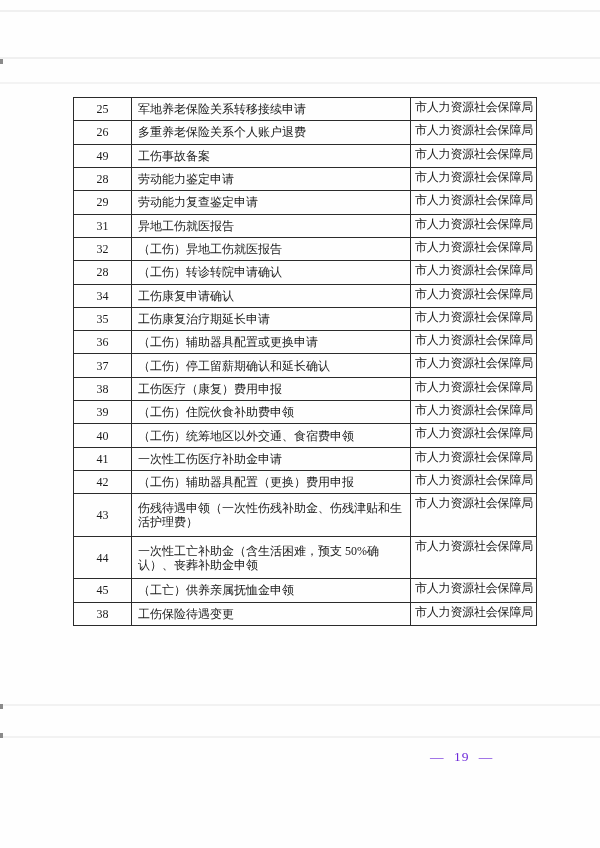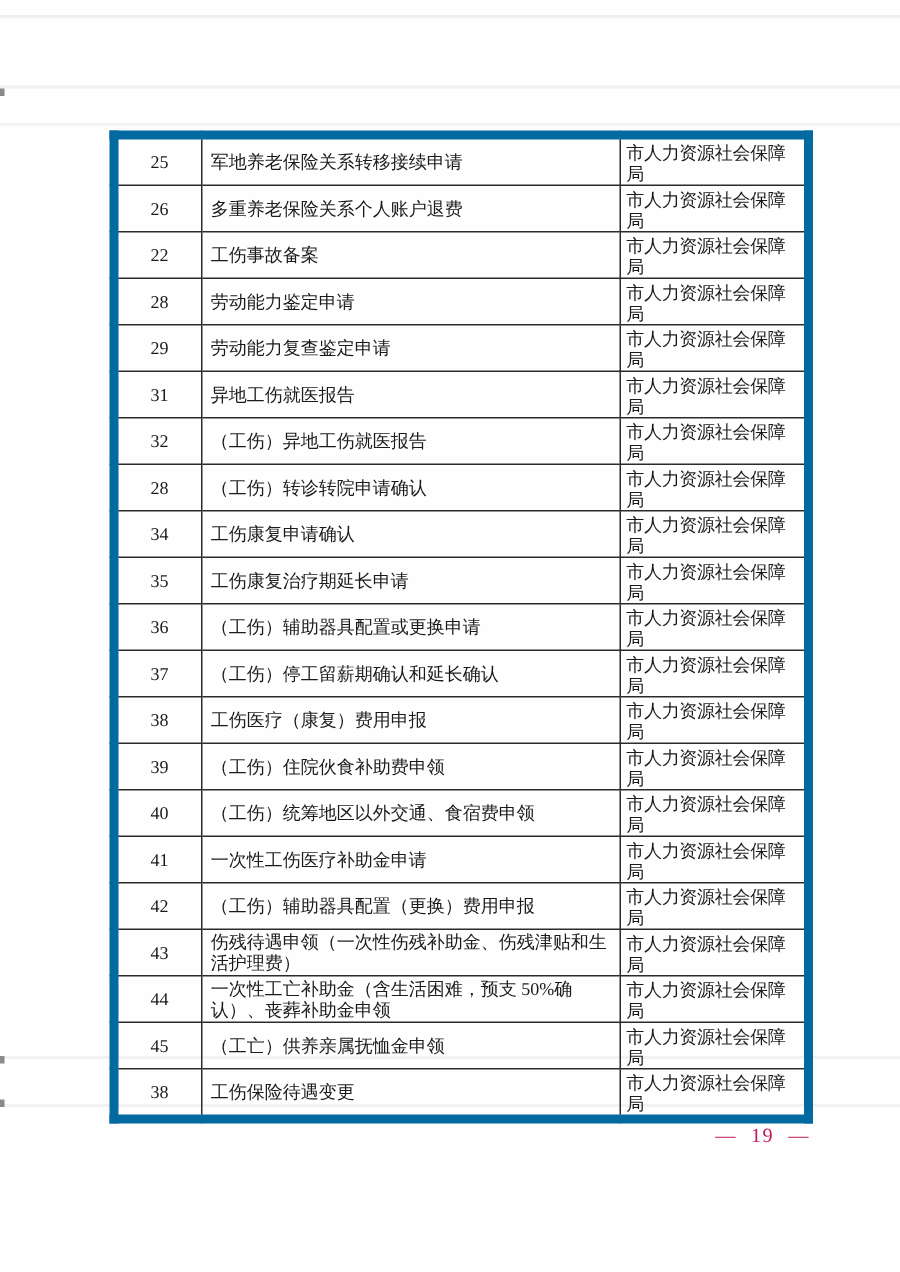--- a/index.html
+++ b/index.html
@@ -34,26 +34,26 @@
     position: absolute;
     left: 0;
     width: 3px;
     height: 5px;
     background: #8a8a8a;
     z-index: 0;
   }
   table.doc-table {
     position: absolute;
     left: 73px;
-    top: 87px;
+    top: 97px;
     width: 463px;
     height: 529px;
     border-collapse: collapse;
     table-layout: fixed;
-    border: 6px solid #0369a1;
+    border: 1px solid #0369a1;
     z-index: 1;
   }
   table.doc-table td {
     border: 1px solid #2b2b2b;
     font-size: 12px;
     line-height: 14px;
     overflow: hidden;
   }
   td.no {
     text-align: center;
@@ -70,23 +70,23 @@
     padding: 2px 2px 0 4px;
     font-size: 11.5px;
     line-height: 13px;
     letter-spacing: -0.2px;
   }
   .page-number {
     position: absolute;
     top: 749px;
     left: 430px;
     width: 110px;
-    text-align: right;
+    text-align: left;
     font-size: 13.5px;
-    color: #be185d;
+    color: #6d28d9;
     letter-spacing: 1px;
     word-spacing: 5px;
     z-index: 1;
   }
 </style>
 </head>
 <body>
 
 <div class="page">
 
@@ -110,21 +110,21 @@
           <td class="no">25</td>
           <td class="item">军地养老保险关系转移接续申请</td>
           <td class="agency">市人力资源社会保障局</td>
         </tr>
         <tr>
           <td class="no">26</td>
           <td class="item">多重养老保险关系个人账户退费</td>
           <td class="agency">市人力资源社会保障局</td>
         </tr>
         <tr>
-          <td class="no">22</td>
+          <td class="no">49</td>
           <td class="item">工伤事故备案</td>
           <td class="agency">市人力资源社会保障局</td>
         </tr>
         <tr>
           <td class="no">28</td>
           <td class="item">劳动能力鉴定申请</td>
           <td class="agency">市人力资源社会保障局</td>
         </tr>
         <tr>
           <td class="no">29</td>

